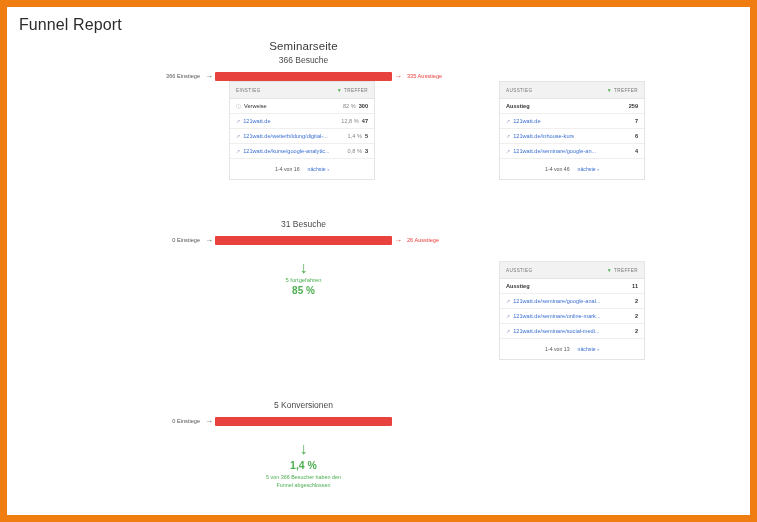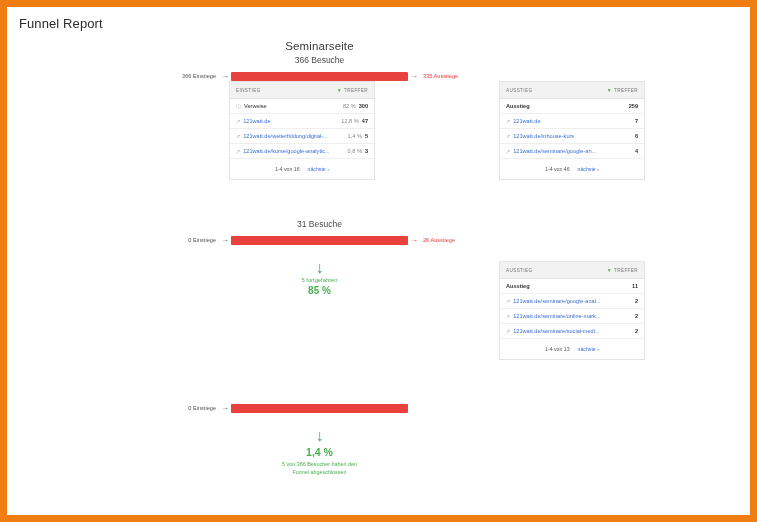--- a/index.html
+++ b/index.html
@@ -12,27 +12,27 @@
   .frame {
     position: absolute;
     left: 7px; top: 7px;
     width: 743px; height: 508px;
     background: #ffffff;
     overflow: hidden;
   }
   .page-title {
     position: absolute;
     left: 12px; top: 9px;
-    font-size: 13px;
+    font-size: 16px;
     color: #2b2b2b;
     letter-spacing: .1px;
   }
 
   
-  .step { position: absolute; left: 0; width: 593px; margin-left: 16px; }
+  .step { position: absolute; left: 0; width: 593px; }
   .step-title {
     text-align: center;
     font-size: 11.5px;
     color: #3a3a3a;
     letter-spacing: .1px;
   }
   .step-sub {
     text-align: center;
     font-size: 8.5px;
     color: #4a4a4a;
@@ -342,20 +342,21 @@
         </span>
       <span class="cell-right"><span class="num">2</span></span>
     </div>
     <div class="dt-foot">
       <span>1-4 von 13</span>
       <span class="next">nächste ›</span>
     </div>
   </div>
 
   <div class="step" style="top:390px;">
+    <div class="step-sub">5 Konversionen</div>
     <div class="bar-row">
       <div class="entry-label">0 Einstiege</div>
       <div class="arrow-glyph">→</div>
       <div class="bar w3"></div>
       <div class="arrow-glyph red"></div>
       <div class="exit-label empty"></div>
     </div>
     <div class="continue" style="margin-top:14px;">
       <div class="down-arrow">↓</div>
       <div class="conv-pct">1,4 %</div>

